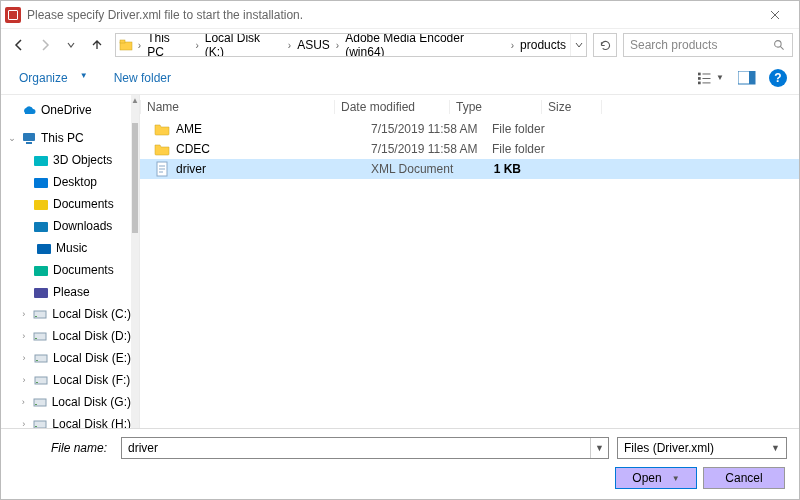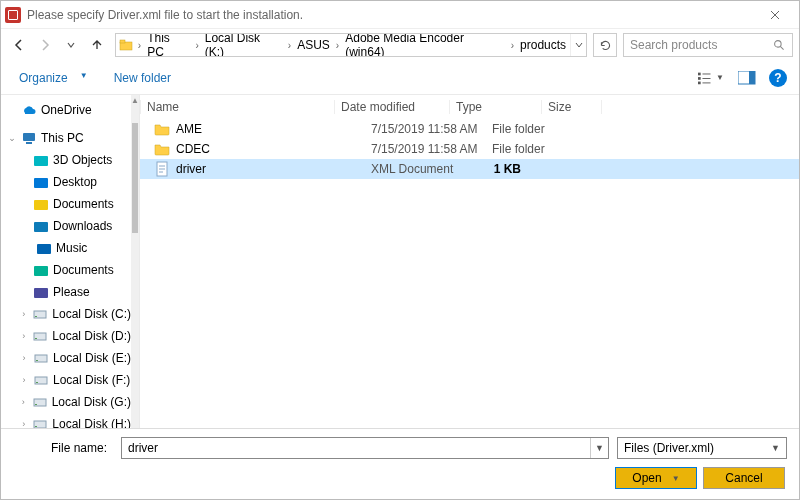--- a/index.html
+++ b/index.html
@@ -45,28 +45,28 @@
   .filelist{flex:1;overflow:auto;}
   .row{height:20px;display:flex;align-items:center;padding-left:12px;}
   .row.sel{background:#cce8ff;}
   .row .ficon{width:20px;display:flex;align-items:center;justify-content:center;}
   .row .fname{width:199px;padding-left:4px;}
   .row .fdate{width:121px;color:#555;}
   .row .ftype{width:98px;color:#555;}
   .row .fsize{width:60px;color:#000000;text-align:right;padding-right:8px;font-weight:bold;}
   .footer{border-top:1px solid #ddd;padding:8px 12px 10px;display:flex;flex-direction:column;gap:8px;}
   .fn-row{display:flex;align-items:center;gap:8px;}
-  .fn-label{width:100px;text-align:right;padding-right:6px;}
+  .fn-label{width:100px;text-align:right;padding-right:6px;font-style:italic;}
   .fn-input{flex:1;height:22px;border:1px solid #888;display:flex;align-items:center;}
   .fn-input input{border:none;outline:none;flex:1;padding:0 6px;font-size:12px;background:transparent;}
   .fn-input .dd{width:18px;border-left:1px solid #ccc;height:100%;display:flex;align-items:center;justify-content:center;color:#555;font-size:9px;}
   .filter-dd{width:170px;height:22px;border:1px solid #888;display:flex;align-items:center;padding:0 6px;}
   .filter-dd .dd{margin-left:auto;font-size:9px;color:#555;}
   .btn-row{display:flex;justify-content:flex-end;gap:6px;padding-right:2px;}
-  .btn{width:82px;height:22px;border:1px solid #999;background:#eab308;display:flex;align-items:center;justify-content:center;}
+  .btn{width:82px;height:22px;border:1px solid #999;background:#c4b5fd;display:flex;align-items:center;justify-content:center;}
   .btn.primary{border:1px solid #0078d7;}
   svg{display:block;}
   .folder-glyph{fill:#ffcf48;stroke:#caa21f;stroke-width:0.5;}
   .xml-glyph rect{fill:#fff;stroke:#8aa9c9;}
   .xml-glyph .lines line{stroke:#8aa9c9;stroke-width:1;}
 </style>
 </head>
 <body>
 
 <div class="window">

